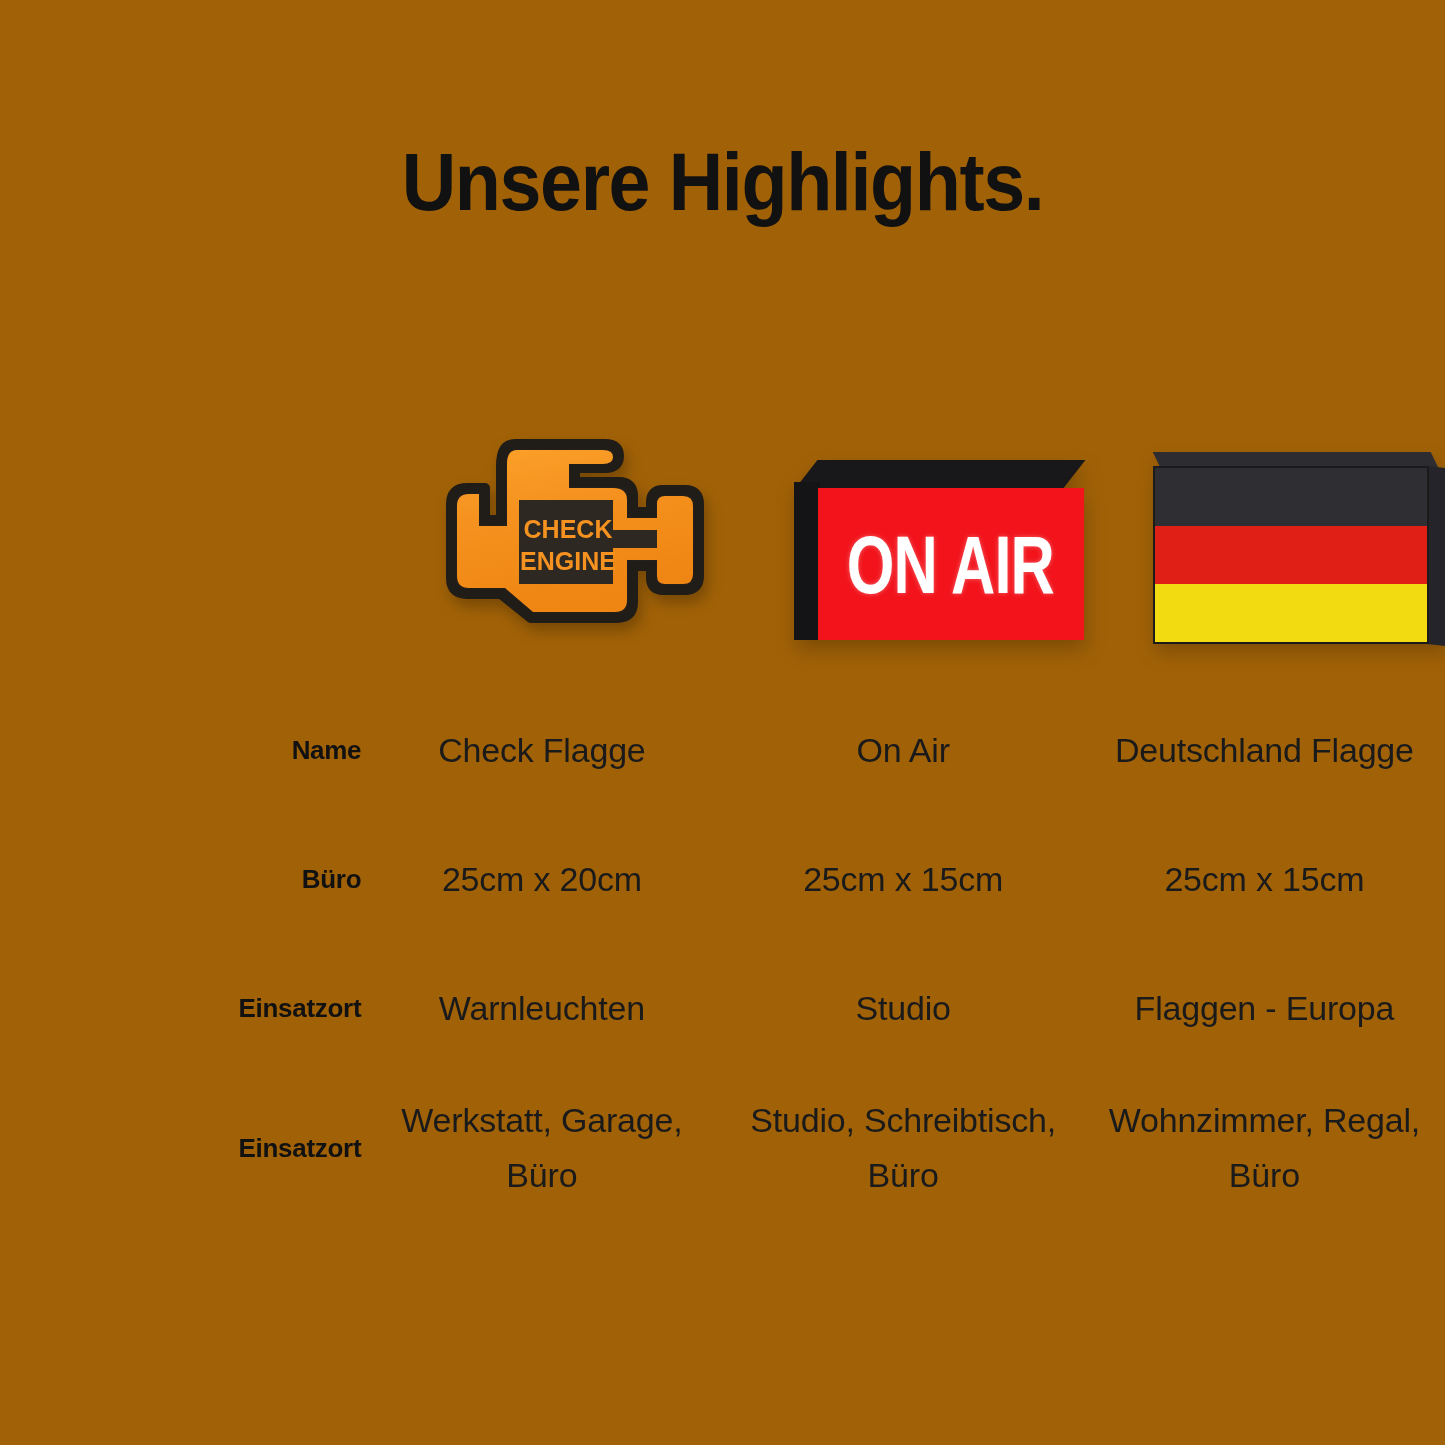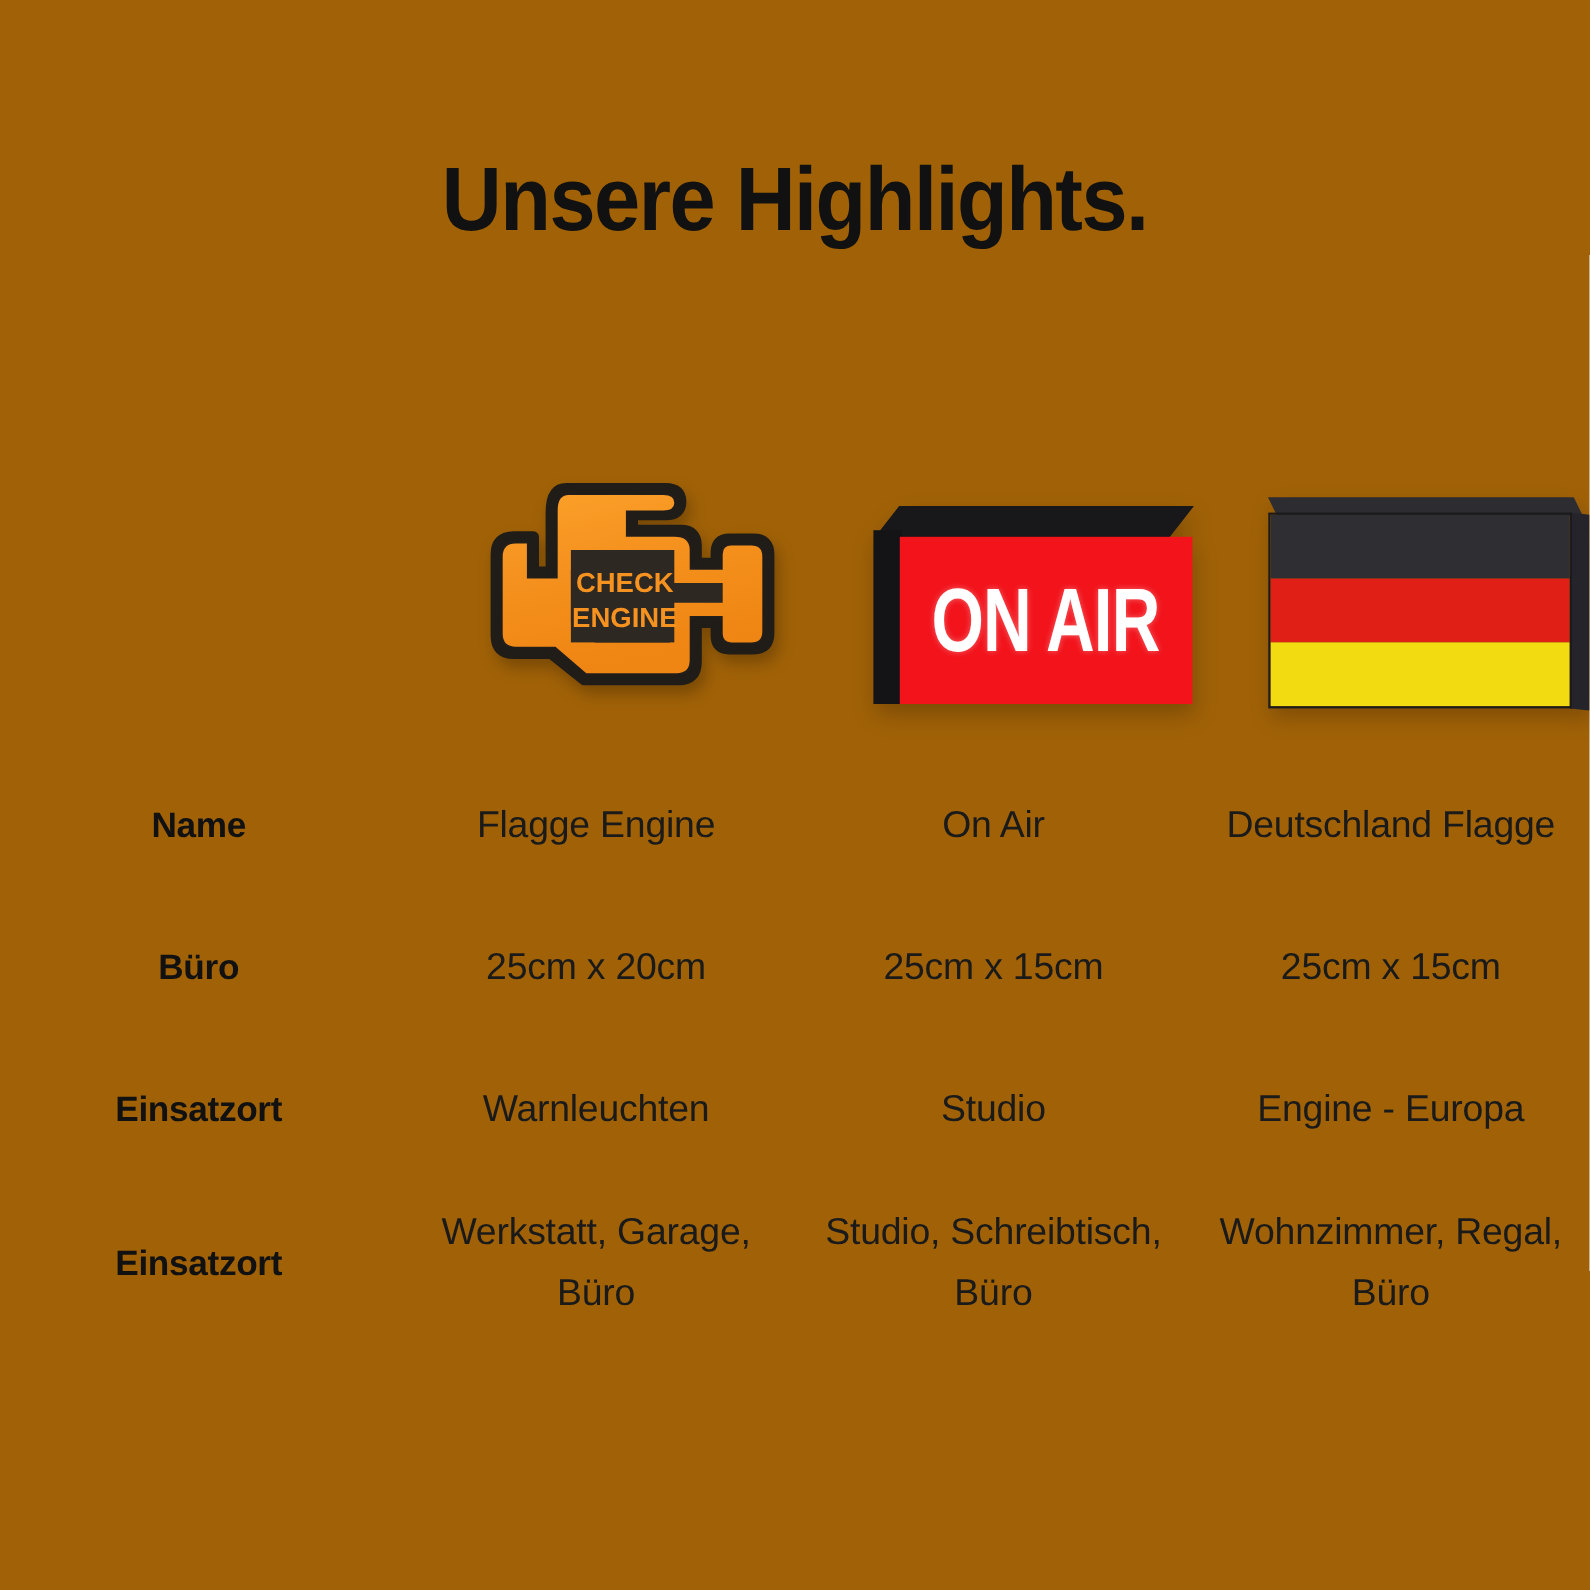--- a/index.html
+++ b/index.html
@@ -151,24 +151,24 @@
     border-collapse: collapse;
   }
   .spec-table td {
     vertical-align: middle;
     padding: 0;
     height: 129px;
   }
   .row-label {
     width: 361.25px;
     padding-left: 64px;
-    font-size: 32px;
+    font-size: 26px;
     font-weight: 700;
     color: #111111;
-    text-align: center;
+    text-align: right;
     letter-spacing: -0.3px;
   }
   .row-value {
     width: 361.25px;
     font-size: 34px;
     font-weight: 400;
     color: #1a1a1a;
     text-align: center;
     letter-spacing: -0.2px;
     line-height: 1.55;
@@ -231,35 +231,35 @@
           <div class="band band-gold"></div>
         </div>
       </div>
     </div>
   </div>
 
   <table class="spec-table">
     <tbody>
       <tr>
         <td class="row-label">Name</td>
-        <td class="row-value">Flagge Engine</td>
+        <td class="row-value">Check Flagge</td>
         <td class="row-value">On Air</td>
         <td class="row-value">Deutschland Flagge</td>
       </tr>
       <tr>
         <td class="row-label">Büro</td>
         <td class="row-value">25cm x 20cm</td>
         <td class="row-value">25cm x 15cm</td>
         <td class="row-value">25cm x 15cm</td>
       </tr>
       <tr>
         <td class="row-label">Einsatzort</td>
         <td class="row-value">Warnleuchten</td>
         <td class="row-value">Studio</td>
-        <td class="row-value">Engine - Europa</td>
+        <td class="row-value">Flaggen - Europa</td>
       </tr>
       <tr class="row-einsatzort">
         <td class="row-label">Einsatzort</td>
         <td class="row-value">Werkstatt, Garage, Büro</td>
         <td class="row-value">Studio, Schreibtisch, Büro</td>
         <td class="row-value">Wohnzimmer, Regal, Büro</td>
       </tr>
     </tbody>
   </table>
 

